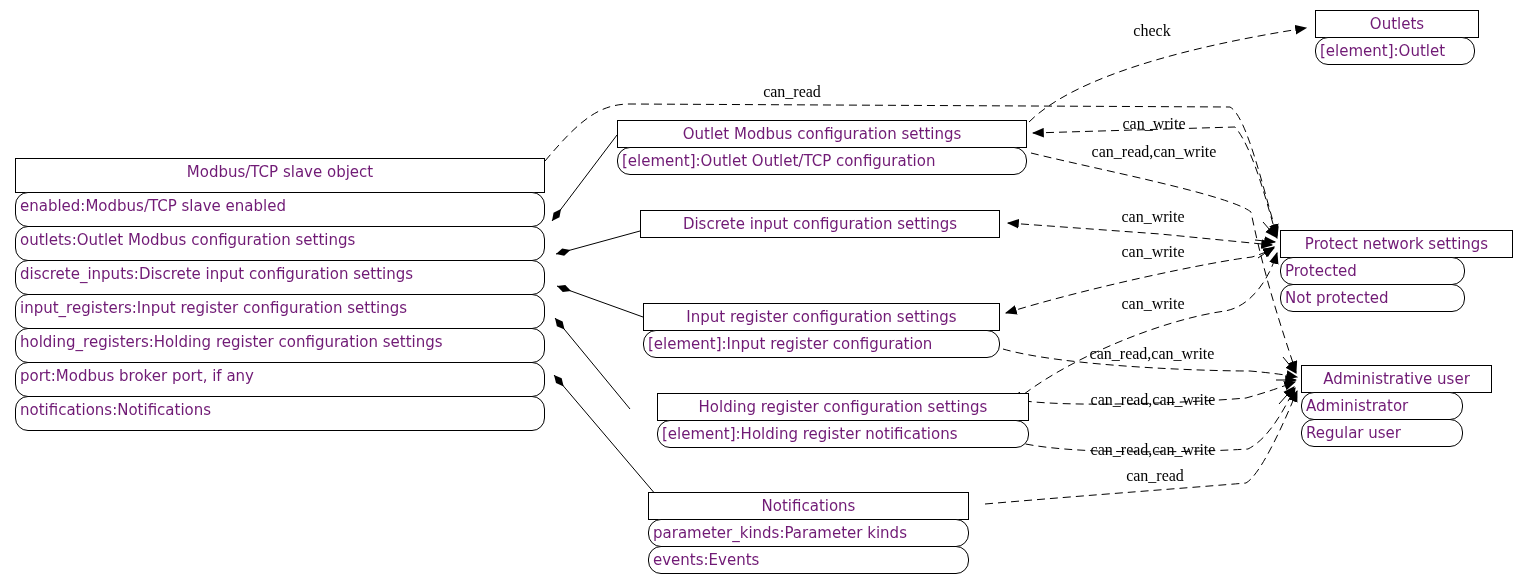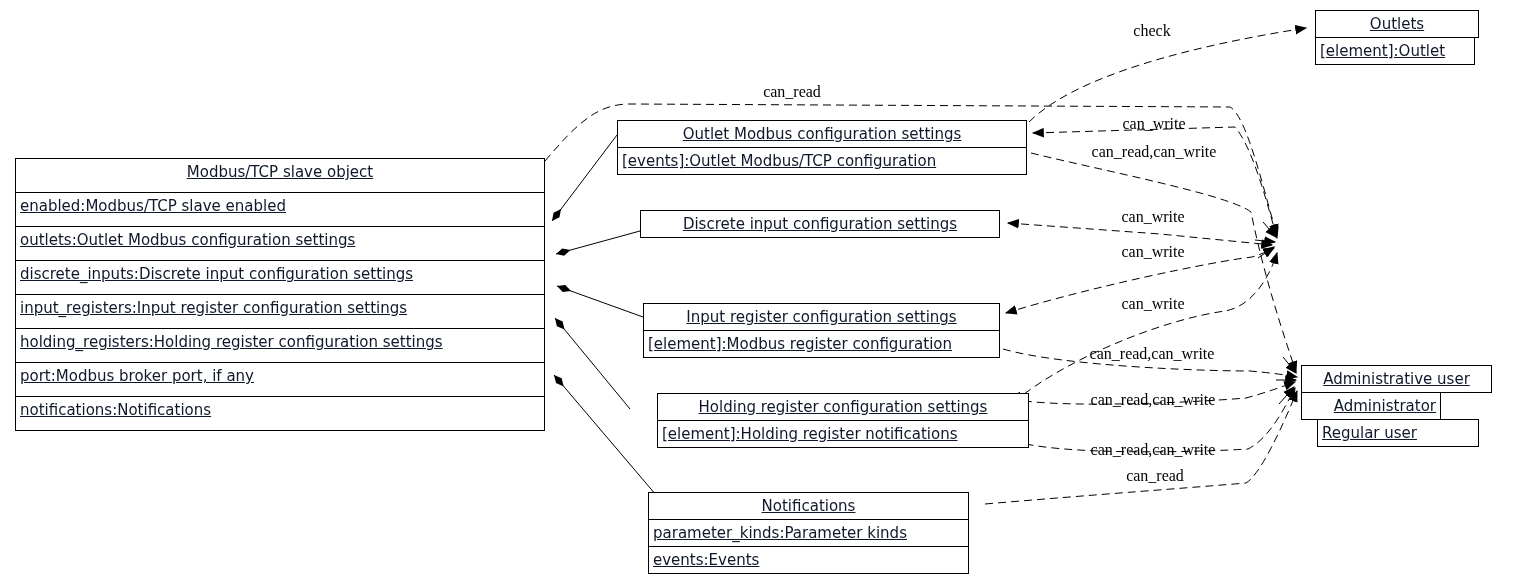--- a/index.html
+++ b/index.html
@@ -1,24 +1,24 @@
 <!DOCTYPE html>
 <html><head>
 <meta charset="utf-8">
 <style>
   html,body{margin:0;padding:0;background:#fff;}
   .canvas{position:relative;width:1529px;height:586px;background:#fff;overflow:hidden;
           font-family:"DejaVu Sans", sans-serif;}
   .node{position:absolute;}
   .cell{box-sizing:border-box;background:#fff;border:1px solid #000;height:28px;
-        line-height:26px;font-size:15px;color:#0f172a;padding:0 4px;white-space:nowrap;
-        overflow:hidden;text-decoration:underline;}
+        line-height:26px;font-size:15px;color:#701a75;padding:0 4px;white-space:nowrap;
+        overflow:hidden;}
   .cell + .cell{margin-top:-1px;}
   .cell.title{text-align:center;}
-  .cell.row{text-align:left;}
+  .cell.row{text-align:left;border-radius:13px;}
   .node-modbus .cell{height:35px;line-height:27px;}
   .elabel{position:absolute;transform:translate(-50%,-50%);
           font-family:"Liberation Serif", serif;font-size:16px;color:#000;
           white-space:nowrap;}
   svg.edges{position:absolute;left:0;top:0;width:1529px;height:586px;}
   .dash{fill:none;stroke:#000;stroke-width:1;stroke-dasharray:8 5;}
   .solid{fill:none;stroke:#000;stroke-width:1;}
 </style>
 </head>
 <body>
@@ -72,48 +72,53 @@
     <div class="cell row">notifications:Notifications</div>
   </div>
 
   <div class="node" style="left:1315px;top:10px;width:164px;">
     <div class="cell title">Outlets</div>
     <div class="cell row" style="width:160px;">[element]:Outlet</div>
   </div>
 
   <div class="node" style="left:617px;top:120px;width:410px;">
     <div class="cell title">Outlet Modbus configuration settings</div>
-    <div class="cell row">[events]:Outlet Modbus/TCP configuration</div>
+    <div class="cell row">[element]:Outlet Outlet/TCP configuration</div>
   </div>
 
   <div class="node" style="left:640px;top:210px;width:360px;">
     <div class="cell title">Discrete input configuration settings</div>
   </div>
 
   <div class="node" style="left:643px;top:303px;width:357px;">
     <div class="cell title">Input register configuration settings</div>
-    <div class="cell row">[element]:Modbus register configuration</div>
+    <div class="cell row">[element]:Input register configuration</div>
   </div>
 
   <div class="node" style="left:630px;top:393px;width:372px;padding-left:27px;">
     <div class="cell title">Holding register configuration settings</div>
     <div class="cell row">[element]:Holding register notifications</div>
   </div>
 
   <div class="node" style="left:648px;top:492px;width:321px;">
     <div class="cell title">Notifications</div>
     <div class="cell row">parameter_kinds:Parameter kinds</div>
     <div class="cell row">events:Events</div>
   </div>
 
+  <div class="node" style="left:1280px;top:230px;width:233px;">
+    <div class="cell title">Protect network settings</div>
+    <div class="cell row" style="width:185px;">Protected</div>
+    <div class="cell row" style="width:185px;">Not protected</div>
+  </div>
 
   <div class="node" style="left:1301px;top:365px;width:191px;">
     <div class="cell title">Administrative user</div>
-    <div class="cell row" style="width:140px;text-align:right;">Administrator</div>
-    <div class="cell row" style="width:162px;margin-left:16px;">Regular user</div>
+    <div class="cell row" style="width:162px;">Administrator</div>
+    <div class="cell row" style="width:162px;">Regular user</div>
   </div>
 
   <span class="elabel" style="left:1152px;top:31px;">check</span>
   <span class="elabel" style="left:792px;top:92px;">can_read</span>
   <span class="elabel" style="left:1154px;top:124px;">can_write</span>
   <span class="elabel" style="left:1154px;top:152px;">can_read,can_write</span>
   <span class="elabel" style="left:1153px;top:217px;">can_write</span>
   <span class="elabel" style="left:1153px;top:252px;">can_write</span>
   <span class="elabel" style="left:1153px;top:304px;">can_write</span>
   <span class="elabel" style="left:1152px;top:354px;">can_read,can_write</span>

